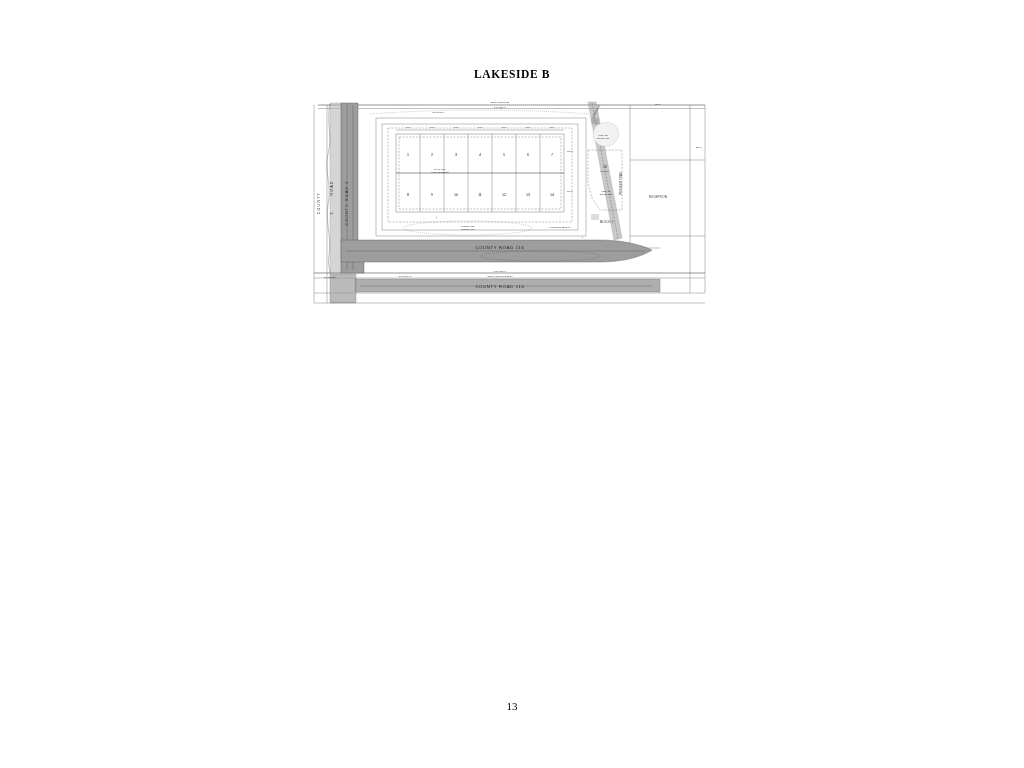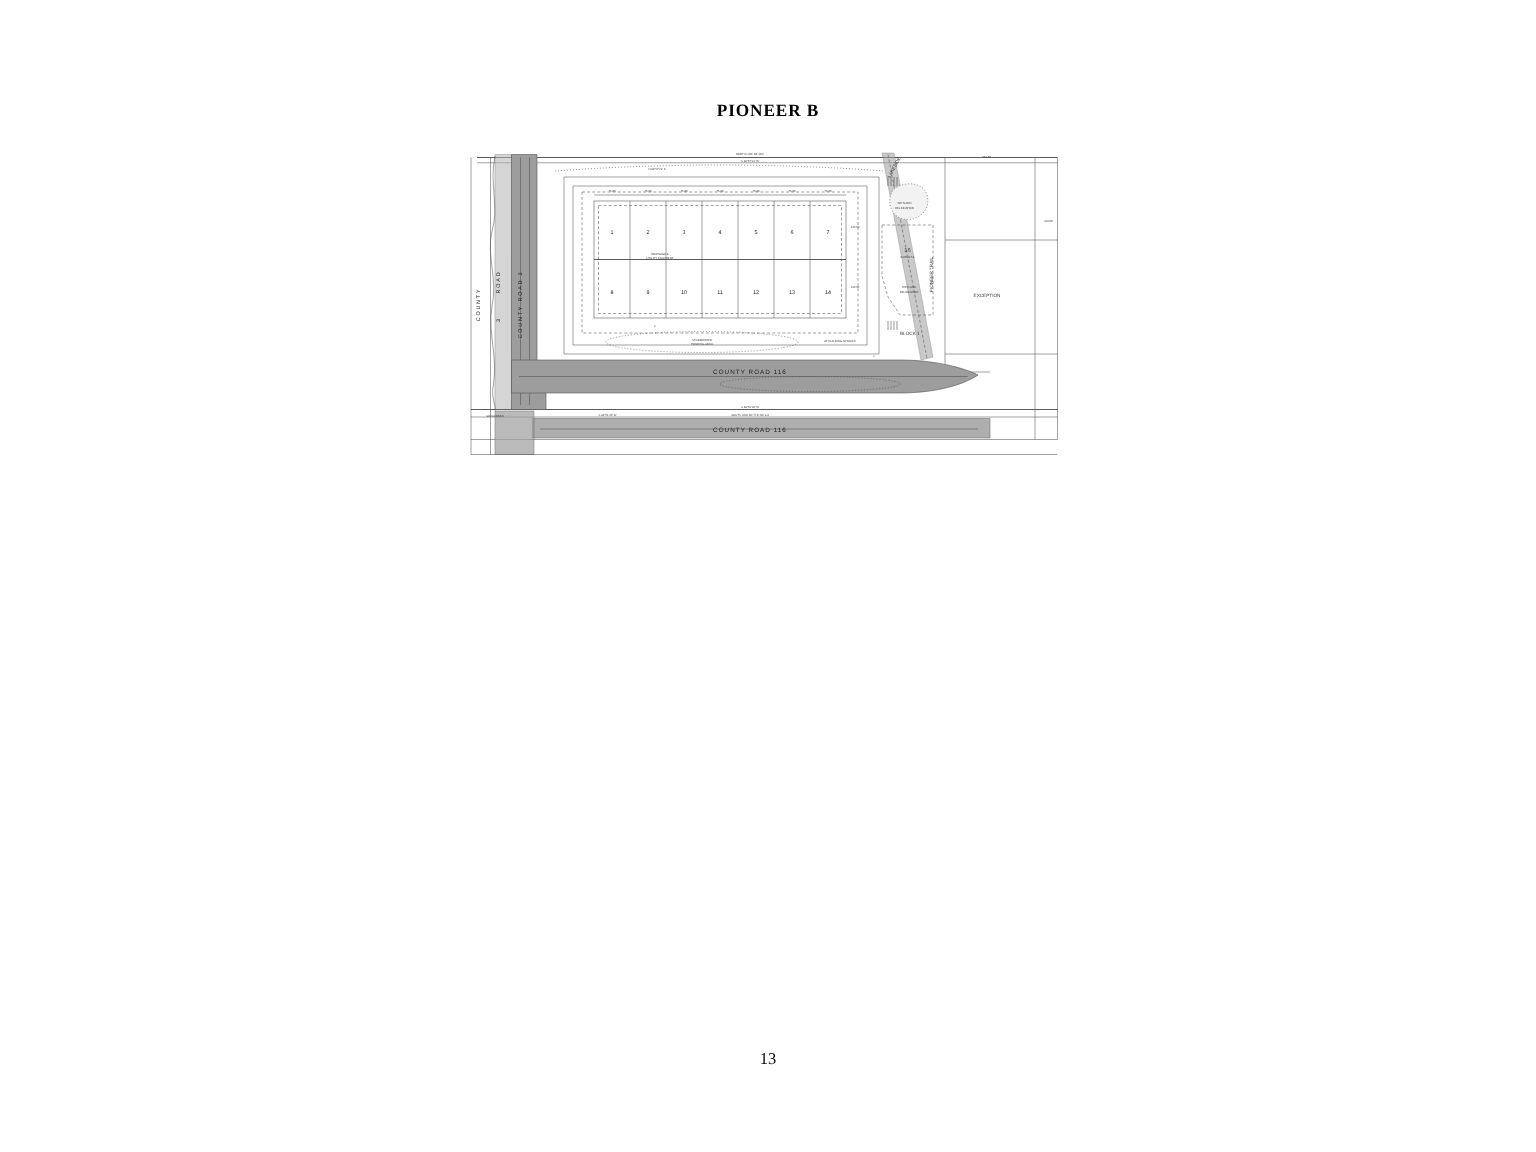--- a/index.html
+++ b/index.html
@@ -72,21 +72,21 @@
   .fill-road2{ fill:#b3b3b3; stroke:#555; stroke-width:0.4; }
   .fill-lt   { fill:#f2f2f2; stroke:#6a6a6a; stroke-width:0.4; }
   .fill-white{ fill:#ffffff; stroke:#5a5a5a; stroke-width:0.4; }
   .fill-none { fill:none; }
 </style>
 </head>
 <body>
 
 <div class="page">
 
-  <div class="exhibit-title">PIONEER B</div>
+  <div class="exhibit-title">LAKESIDE B</div>
 
   <div class="plat">
     <svg viewBox="0 0 410 235" xmlns="http://www.w3.org/2000/svg">
 
       <g>
 
         <line class="ln ln-med" x1="18" y1="17" x2="405" y2="17"></line>
         <line class="ln ln-thin" x1="18" y1="20.5" x2="405" y2="20.5"></line>
 
         <line class="ln ln-thin" x1="330" y1="17" x2="330" y2="170"></line>

